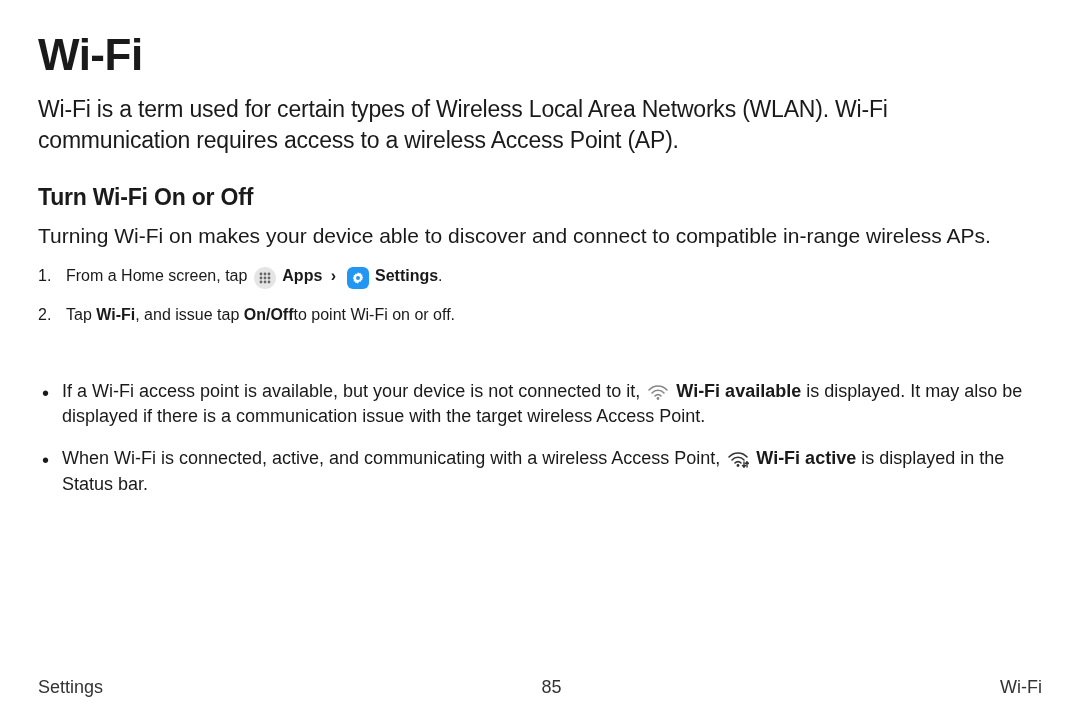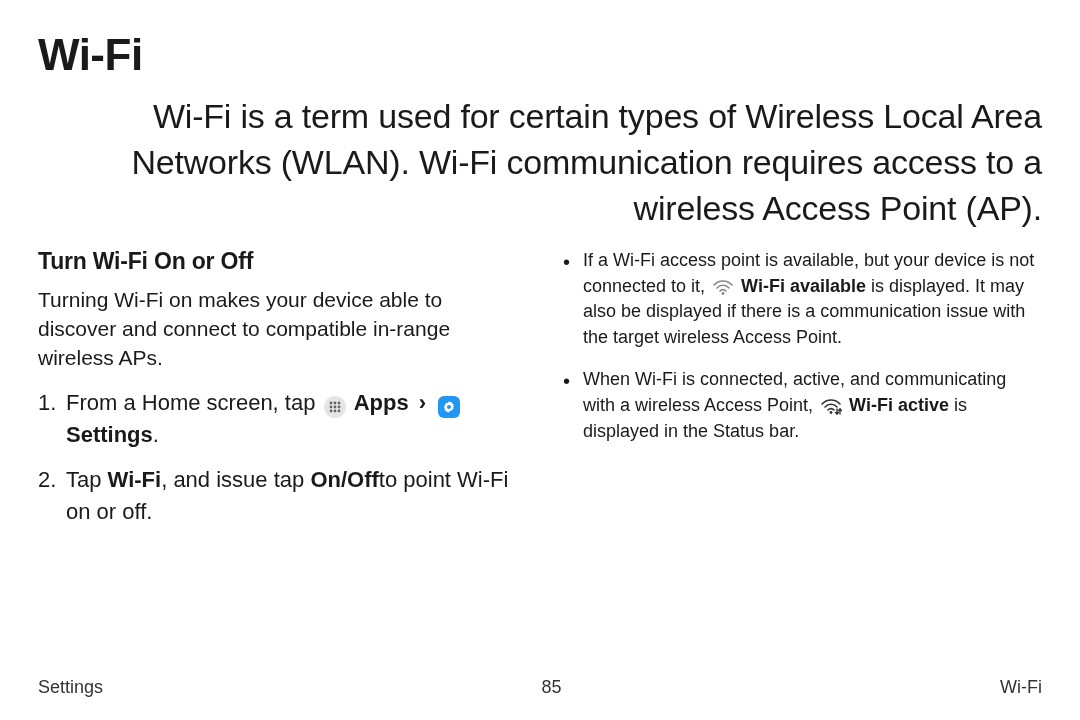--- a/index.html
+++ b/index.html
@@ -13,30 +13,30 @@
     flex-direction: column;
   }
   .main { flex: 1; }
   h1.page-title {
     font-size: 44px;
     font-weight: 800;
     letter-spacing: -0.5px;
     margin-bottom: 14px;
   }
   .intro {
-    font-size: 34px;
+    font-size: 23px;
     line-height: 1.35;
     font-weight: 400;
-    margin-bottom: 16px;
+    margin-bottom: 28px;
     letter-spacing: -0.2px;
-    text-align: right;
   }
   .columns {
     display: flex;
     gap: 38px;
+    flex-direction: column;
   }
   .col {
     flex: 1;
     min-width: 0;
   }
   h2.section {
     font-size: 23px;
     font-weight: 800;
     margin-bottom: 10px;
     letter-spacing: -0.2px;
@@ -52,21 +52,21 @@
     line-height: 1.4;
     margin-bottom: 14px;
   }
   ol.steps {
     list-style: none;
     counter-reset: step;
     padding-left: 0;
   }
   ol.steps > li {
     counter-increment: step;
-    font-size: 22px;
+    font-size: 16px;
     line-height: 1.44;
     margin-bottom: 14px;
     padding-left: 28px;
     position: relative;
   }
   ol.steps > li::before {
     content: counter(step) ".";
     position: absolute;
     left: 0;
     top: 0;

